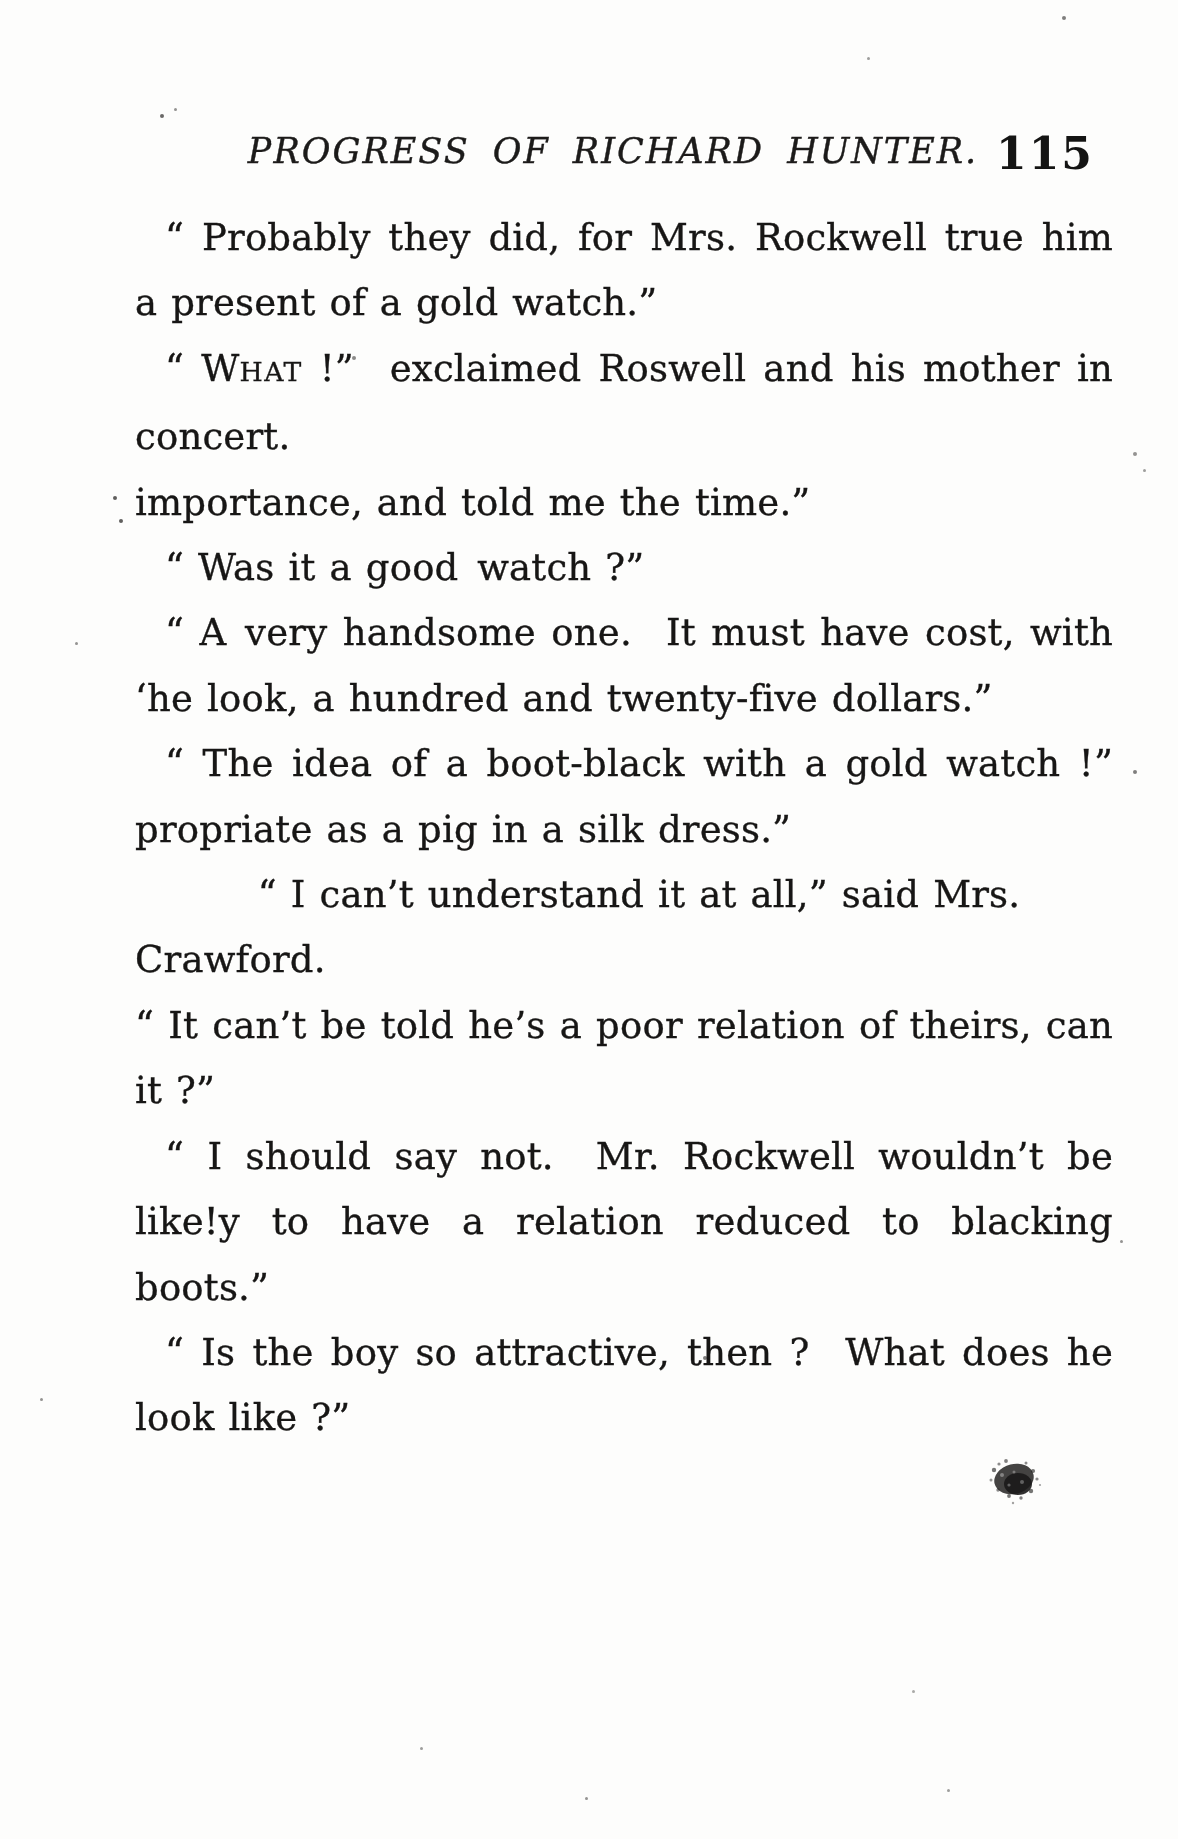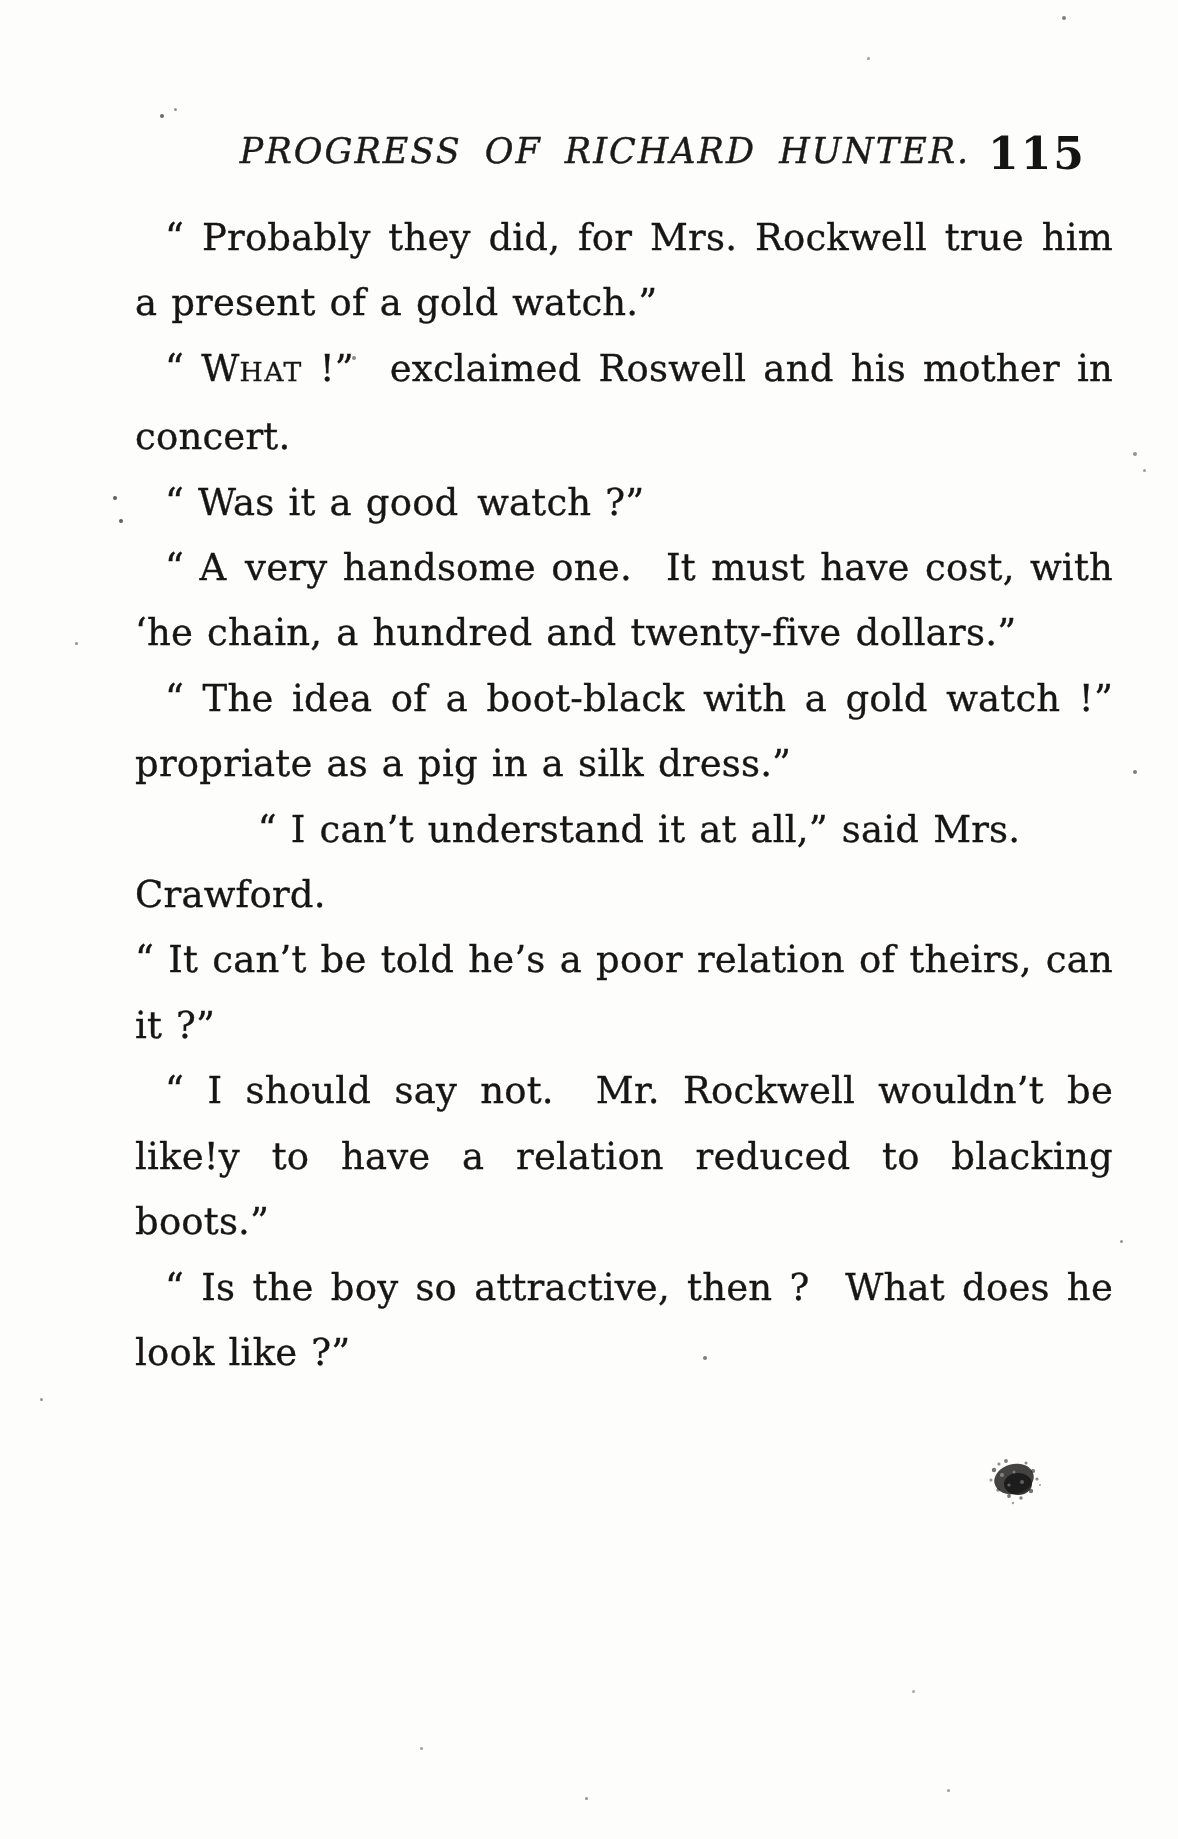--- a/index.html
+++ b/index.html
@@ -9,21 +9,21 @@
     font-family: "DejaVu Serif", serif;
   }
   .page {
     position: relative;
     width: 1178px; height: 1839px;
     background: #fdfdfc;
     overflow: hidden;
     color: #171615;
   }
   .running-header {
-    position: absolute; top: 0; left: 7px; width: 1036px; height: 185px; padding-left: 32px;
+    position: absolute; top: 0; left: 15px; width: 1036px; height: 185px; padding-left: 32px;
   }
   .header-title {
     position: absolute; left: 598px; top: 131px;
     transform: translateX(-50%);
     font-style: italic;
     font-size: 35px;
     letter-spacing: 2px;
     word-spacing: 10px;
     white-space: nowrap;
     color: #1c1b1a;
@@ -76,23 +76,24 @@
   <div class="running-header">
     <span class="header-title">PROGRESS OF RICHARD HUNTER.</span>
     <span class="page-number">115</span>
   </div>
 
   <div class="text-block">
     <div class="line indent">“ Probably they did, for Mrs. Rockwell true him</div>
     <div class="line end">a present of a gold watch.”</div>
     <div class="line indent"><span>“ W</span><span class="sc">hat</span><span> !”  exclaimed Roswell and his mother in</span></div>
     <div class="line end">concert.</div>
+    <div class="line end">importance, and told me the time.”</div>
     <div class="line indent end">“ Was it a good watch ?”</div>
     <div class="line indent">“ A very handsome one.  It must have cost, with</div>
-    <div class="line end">‘he chain, a hundred and twenty-five dollars.”</div>
+    <div class="line end">‘he look, a hundred and twenty-five dollars.”</div>
     <div class="line indent">“ The idea of a boot-black with a gold watch !”</div>
     <div class="line end">propriate as a pig in a silk dress.”</div>
     <div class="line indent">“ I can’t understand it at all,” said Mrs. Crawford.</div>
     <div class="line">“ It can’t be told he’s a poor relation of theirs, can</div>
     <div class="line end">it ?”</div>
     <div class="line indent">“ I should say not.  Mr. Rockwell wouldn’t be</div>
     <div class="line">like!y to have a relation reduced to blacking boots.”</div>
     <div class="line indent">“ Is the boy so attractive, then ?  What does he</div>
     <div class="line end">look like ?”</div>
 

